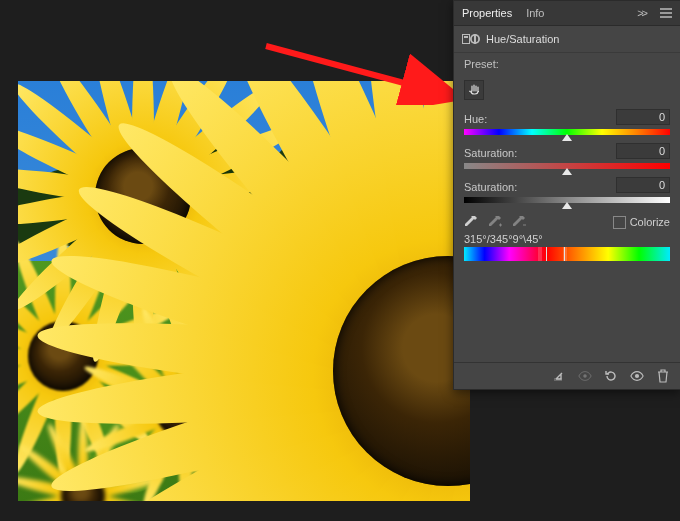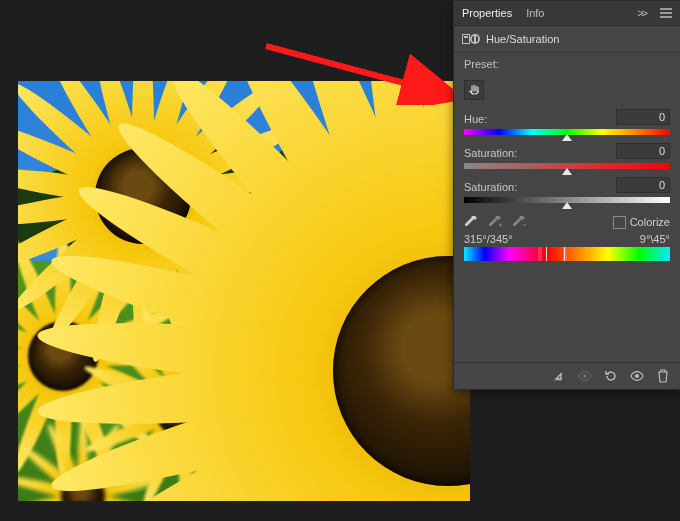--- a/index.html
+++ b/index.html
@@ -47,21 +47,21 @@
   .track{position:relative;height:10px}
   .bar{position:absolute;left:0;right:0;top:2px;height:6px}
   .hue-bar{background:linear-gradient(90deg,#f0f,#00f 17%,#0ff 33%,#0f0 50%,#ff0 67%,#f80 83%,#f00 100%)}
   .sat-bar{background:linear-gradient(90deg,#888 0%,#f00 100%)}
   .light-bar{background:linear-gradient(90deg,#000 0%,#888 50%,#fff 100%)}
   .thumb{position:absolute;top:7px;left:50%;width:0;height:0;border-left:5px solid transparent;border-right:5px solid transparent;border-bottom:7px solid #e8e8e8;transform:translateX(-50%)}
   .droprow{display:flex;align-items:center;gap:10px;padding:8px 10px 4px}
   .dropper{width:14px;height:14px;display:inline-block;color:#cfcfcf}
   .dropper.dis{opacity:.45}
   .cbox{width:11px;height:11px;border:1px solid #888;display:inline-block;margin-right:4px;vertical-align:middle}
-  .rangerow{display:flex;justify-content:space-between;padding:0 10px;color:#cfcfcf}
+  .rangerow{display:flex;justify-content:flex-start;padding:0 10px;color:#cfcfcf}
   .huerange{margin:2px 10px 8px;height:14px;position:relative;background:linear-gradient(90deg,#00eaff 0%,#00f 10%,#f0f 22%,#f00 40%,#ff8000 55%,#ff0 70%,#0f0 85%,#00eaff 100%);}
   .hrmark{position:absolute;top:0;bottom:0;background:rgba(255,255,255,.18)}
   .hrm1{left:36%;width:4px}
   .hrm2{left:48%;width:4px}
   .hrctr{position:absolute;left:40%;width:8%;top:0;bottom:0;border-left:1px solid #ddd;border-right:1px solid #ddd}
   .footer{position:absolute;bottom:0;left:0;right:0;height:26px;border-top:1px solid #333;display:flex;align-items:center;justify-content:flex-end;gap:12px;padding:0 10px}
   .ficon{width:14px;height:14px;color:#bcbcbc;display:flex;align-items:center;justify-content:center}
   .ficon.dis{opacity:.4}
 
   .arrow{position:absolute;left:262px;top:40px;width:210px;height:65px;pointer-events:none}

